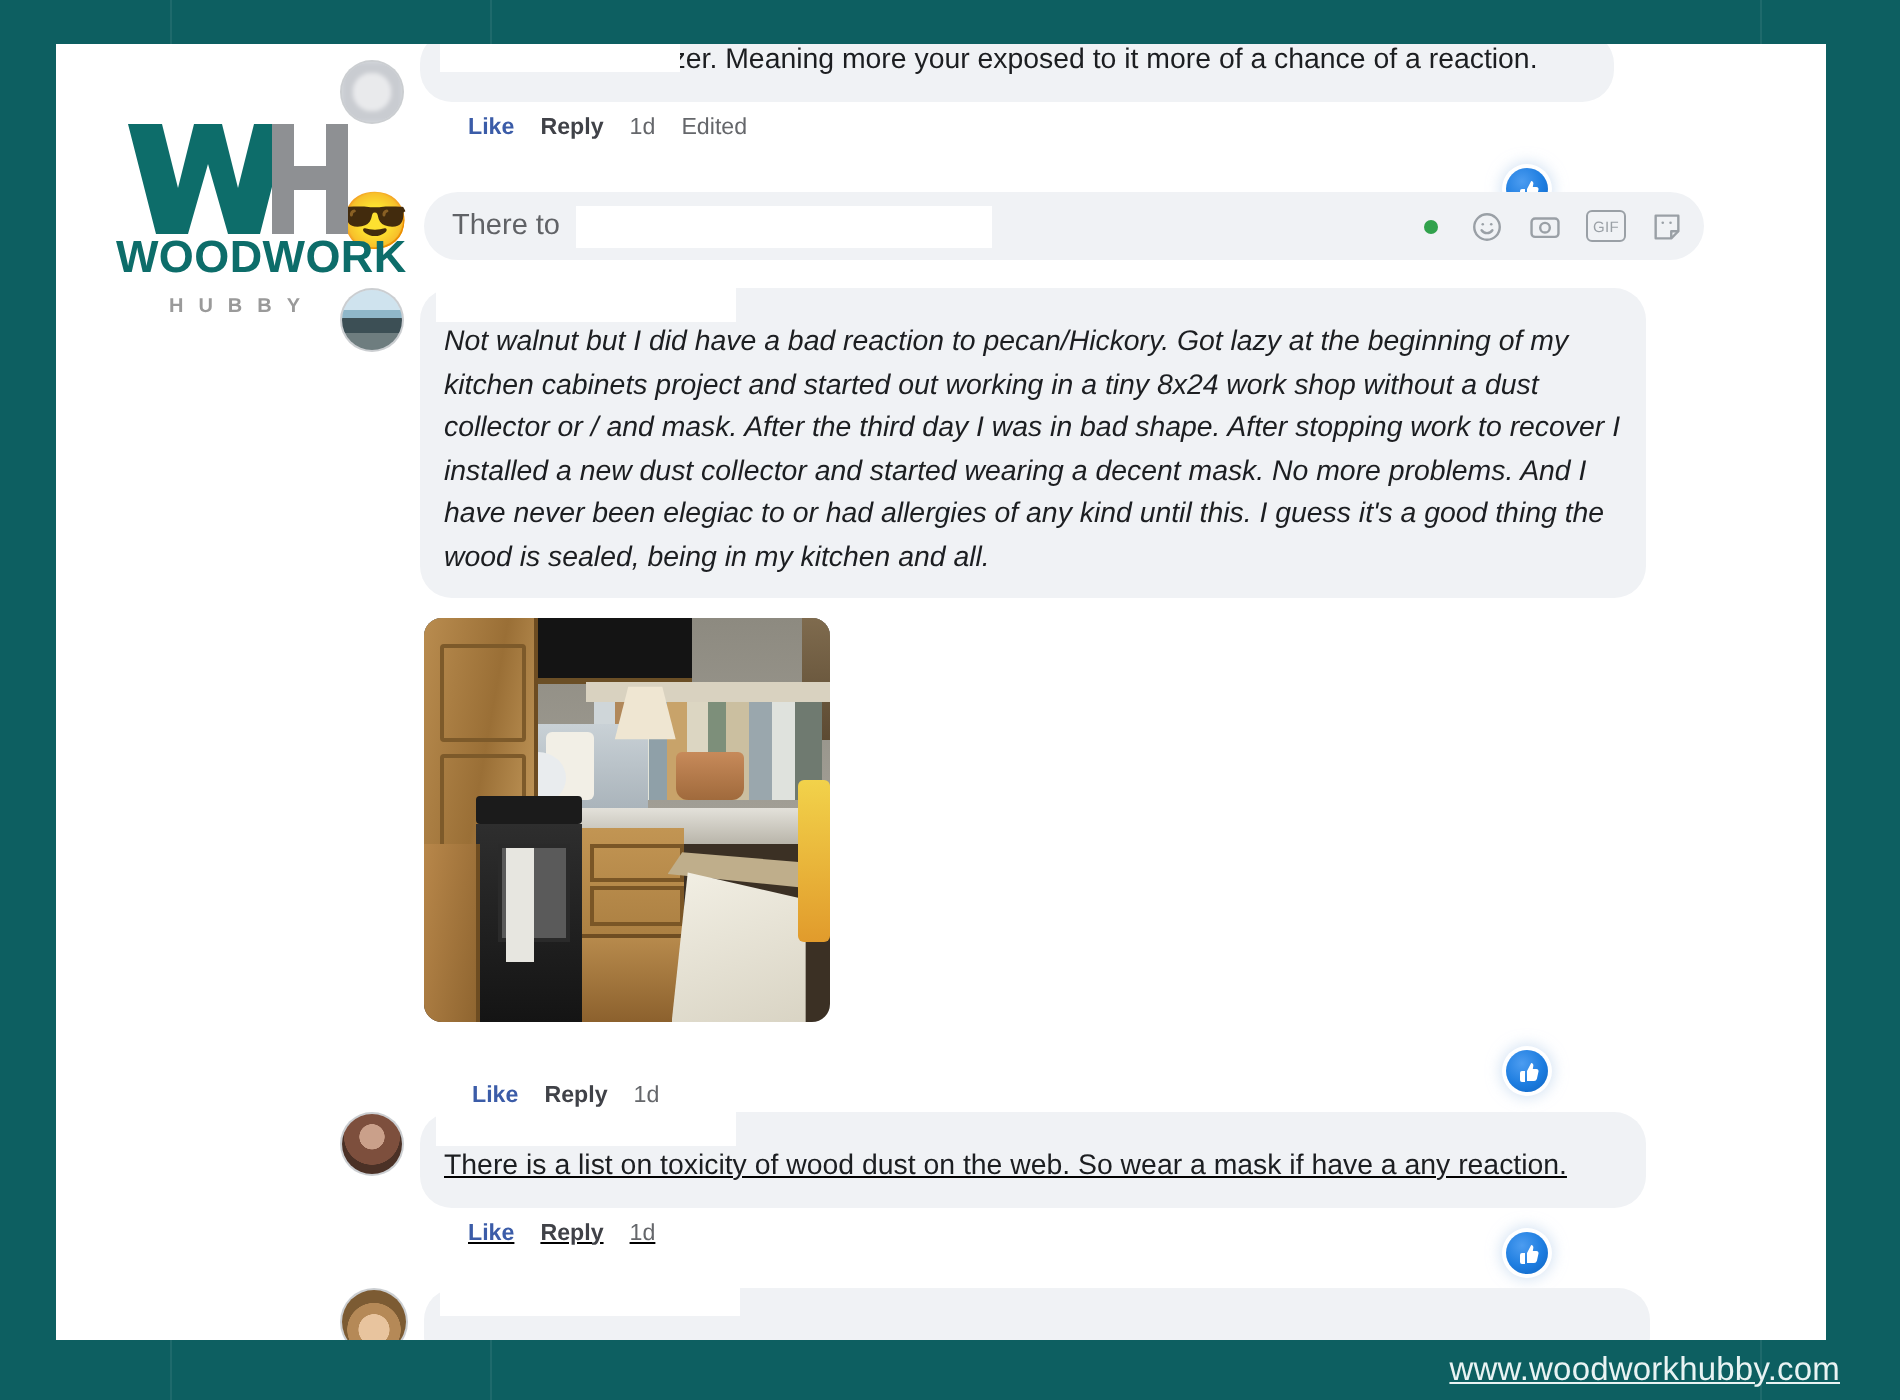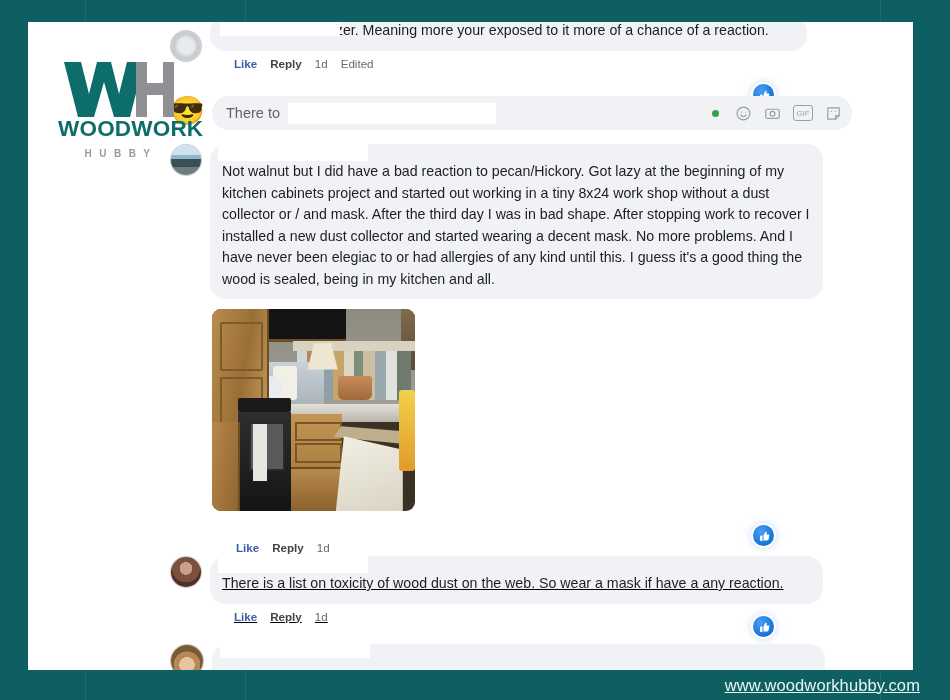--- a/index.html
+++ b/index.html
@@ -406,21 +406,21 @@
             <svg viewBox="0 0 24 24" fill="none" stroke="#9aa0a6" stroke-width="1.7">
               <path d="M4 4h16v11l-5 5H4z" stroke-linejoin="round"></path>
               <path d="M20 15h-5v5" stroke-linejoin="round"></path>
               <circle cx="9" cy="9" r="0.9" fill="#9aa0a6" stroke="none"></circle>
               <circle cx="14.5" cy="9" r="0.9" fill="#9aa0a6" stroke="none"></circle>
             </svg>
           </span>
         </span>
       </div>
 
-      <div class="comment-row" style="left:10px; top:122px; width:640px;">
+      <div class="comment-row" style="left:10px; top:122px; width:640px;font-style:italic;">
         <div class="avatar">
           <div class="av-inner av-beach"></div>
         </div>
         <div class="bubble-wrap" style="width:615px;">
           <div class="namebox" style="left:8px; top:0px; width:150px; height:17px;"></div>
           <div class="bubble" style="width:613px; padding-top:17px;">Not walnut but I did have a bad reaction to pecan/Hickory. Got lazy at the beginning of my kitchen cabinets project and started out working in a tiny 8x24 work shop without a dust collector or / and mask. After the third day I was in bad shape. After stopping work to recover I installed a new dust collector and started wearing a decent mask. No more problems. And I have never been elegiac to or had allergies of any kind until this. I guess it's a good thing the wood is sealed, being in my kitchen and all.</div>
         </div>
       </div>
 
       <div id="photo">

